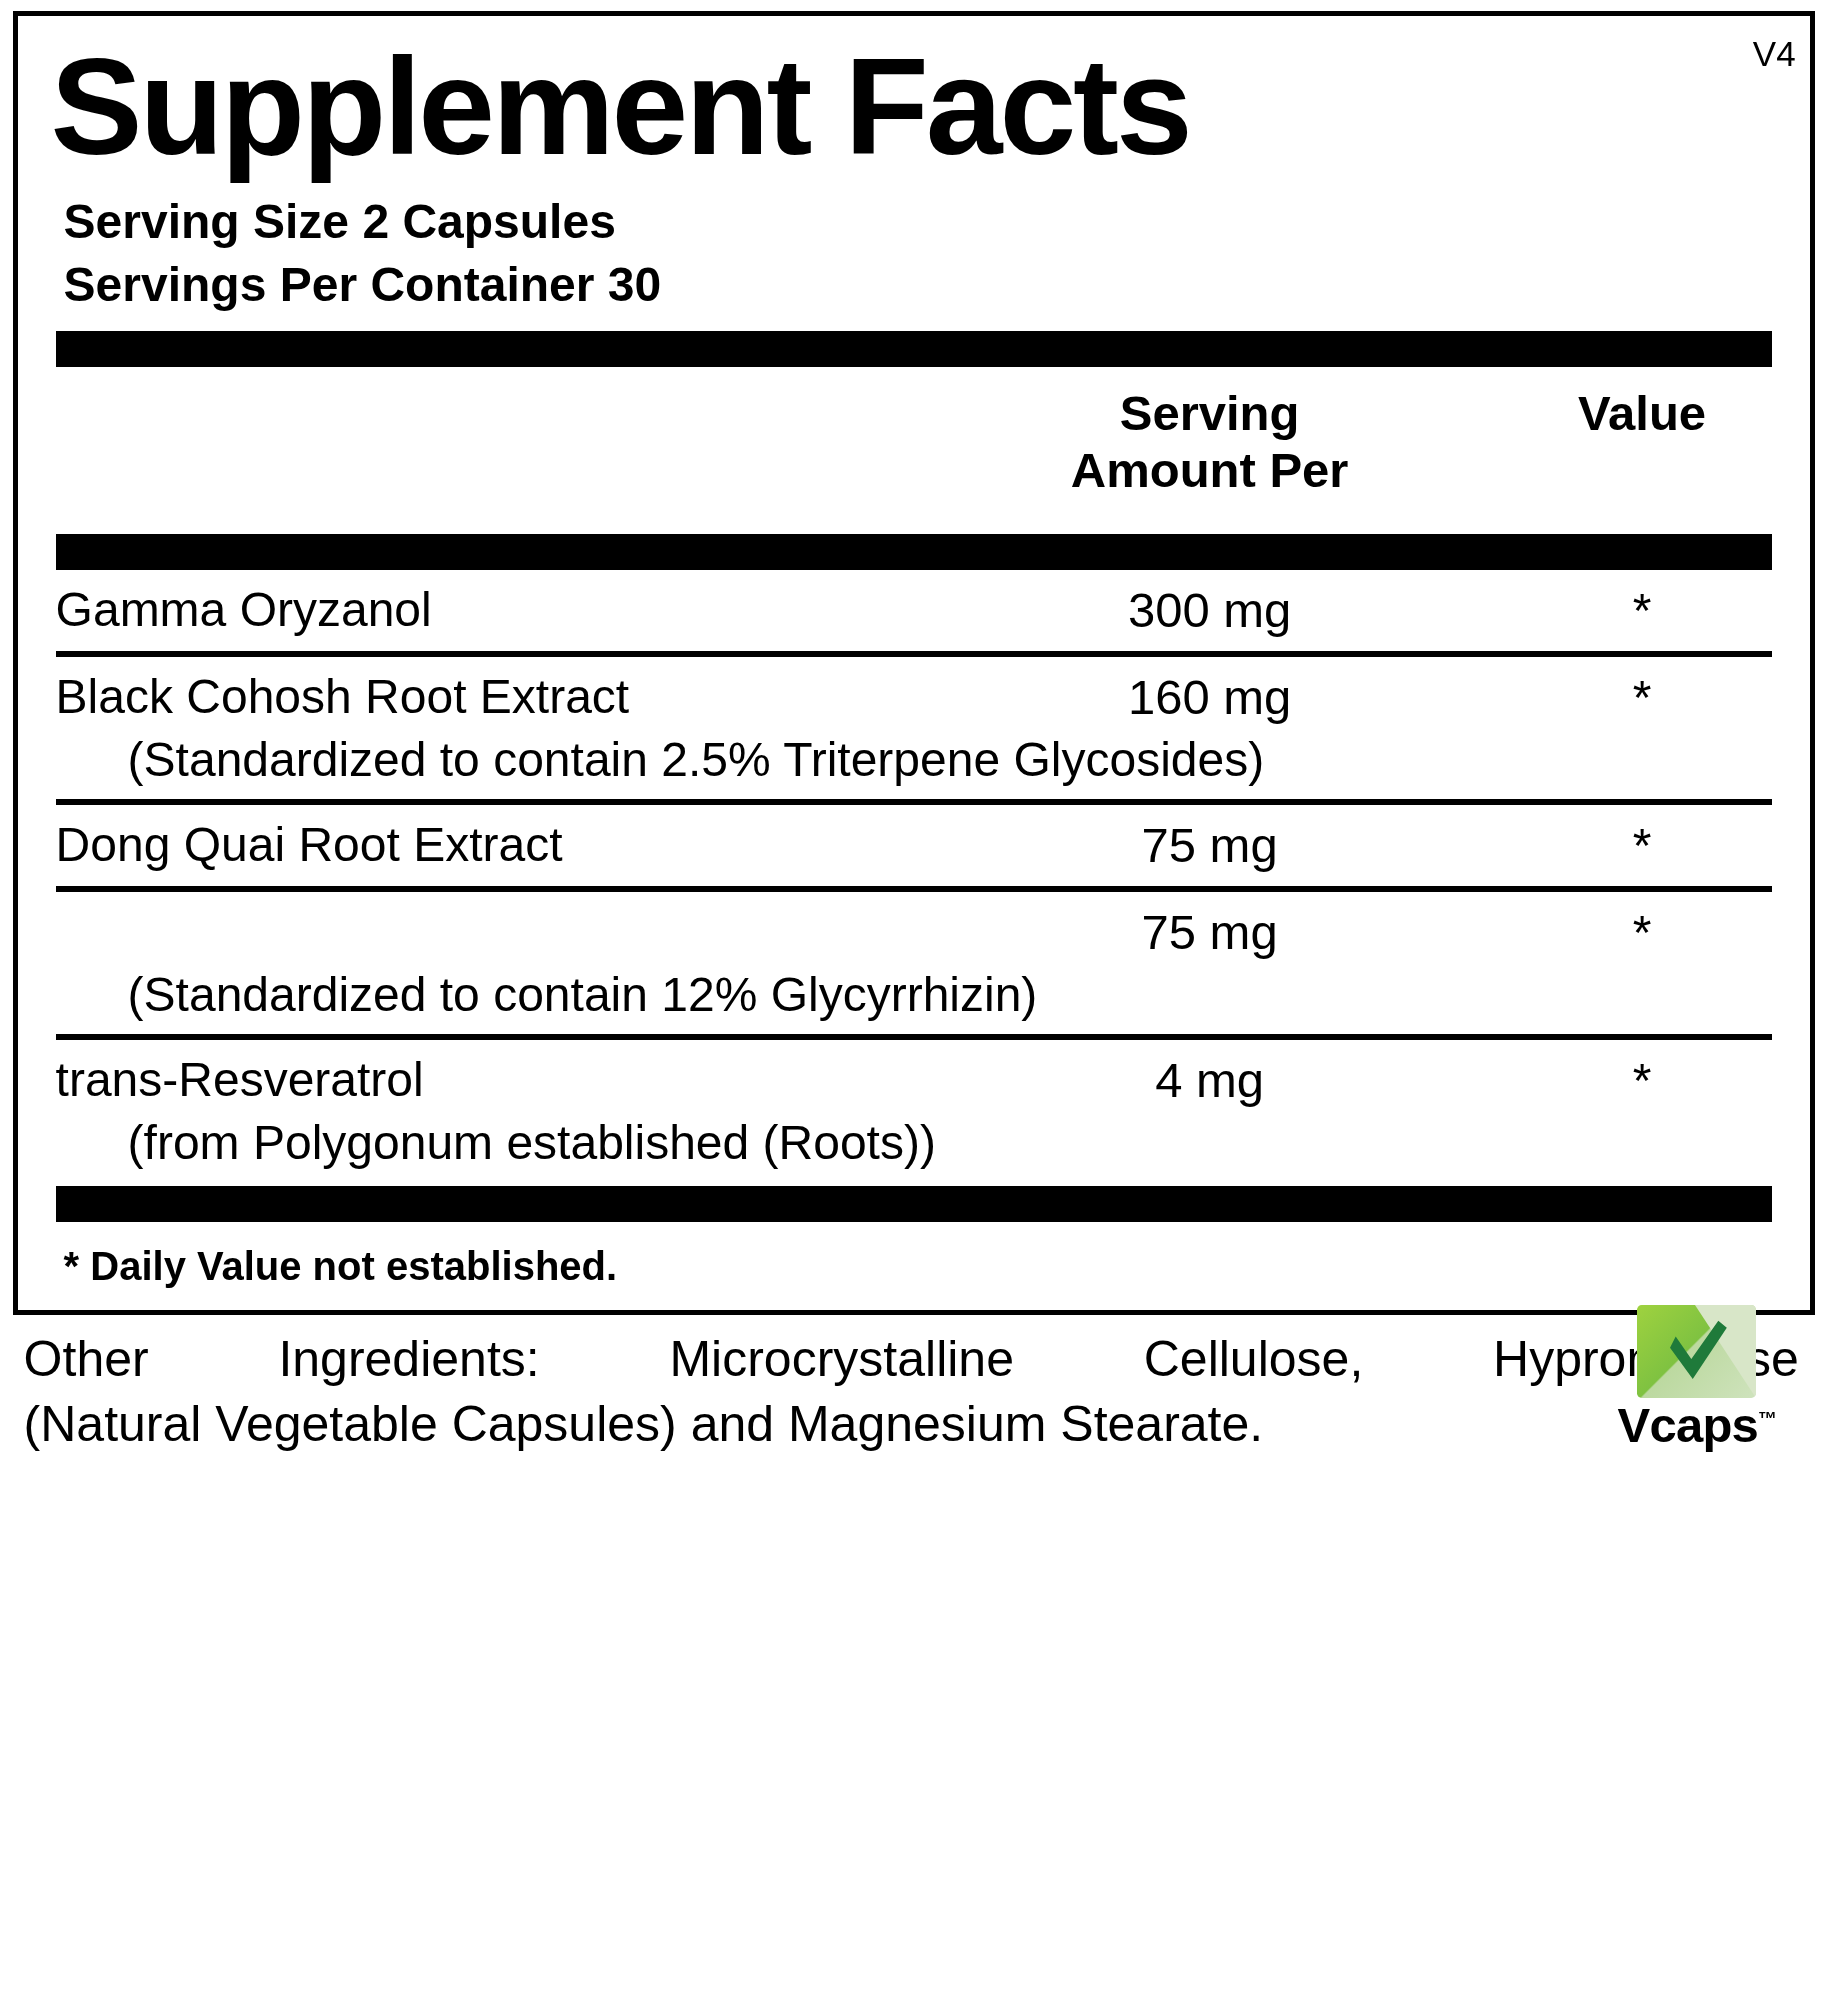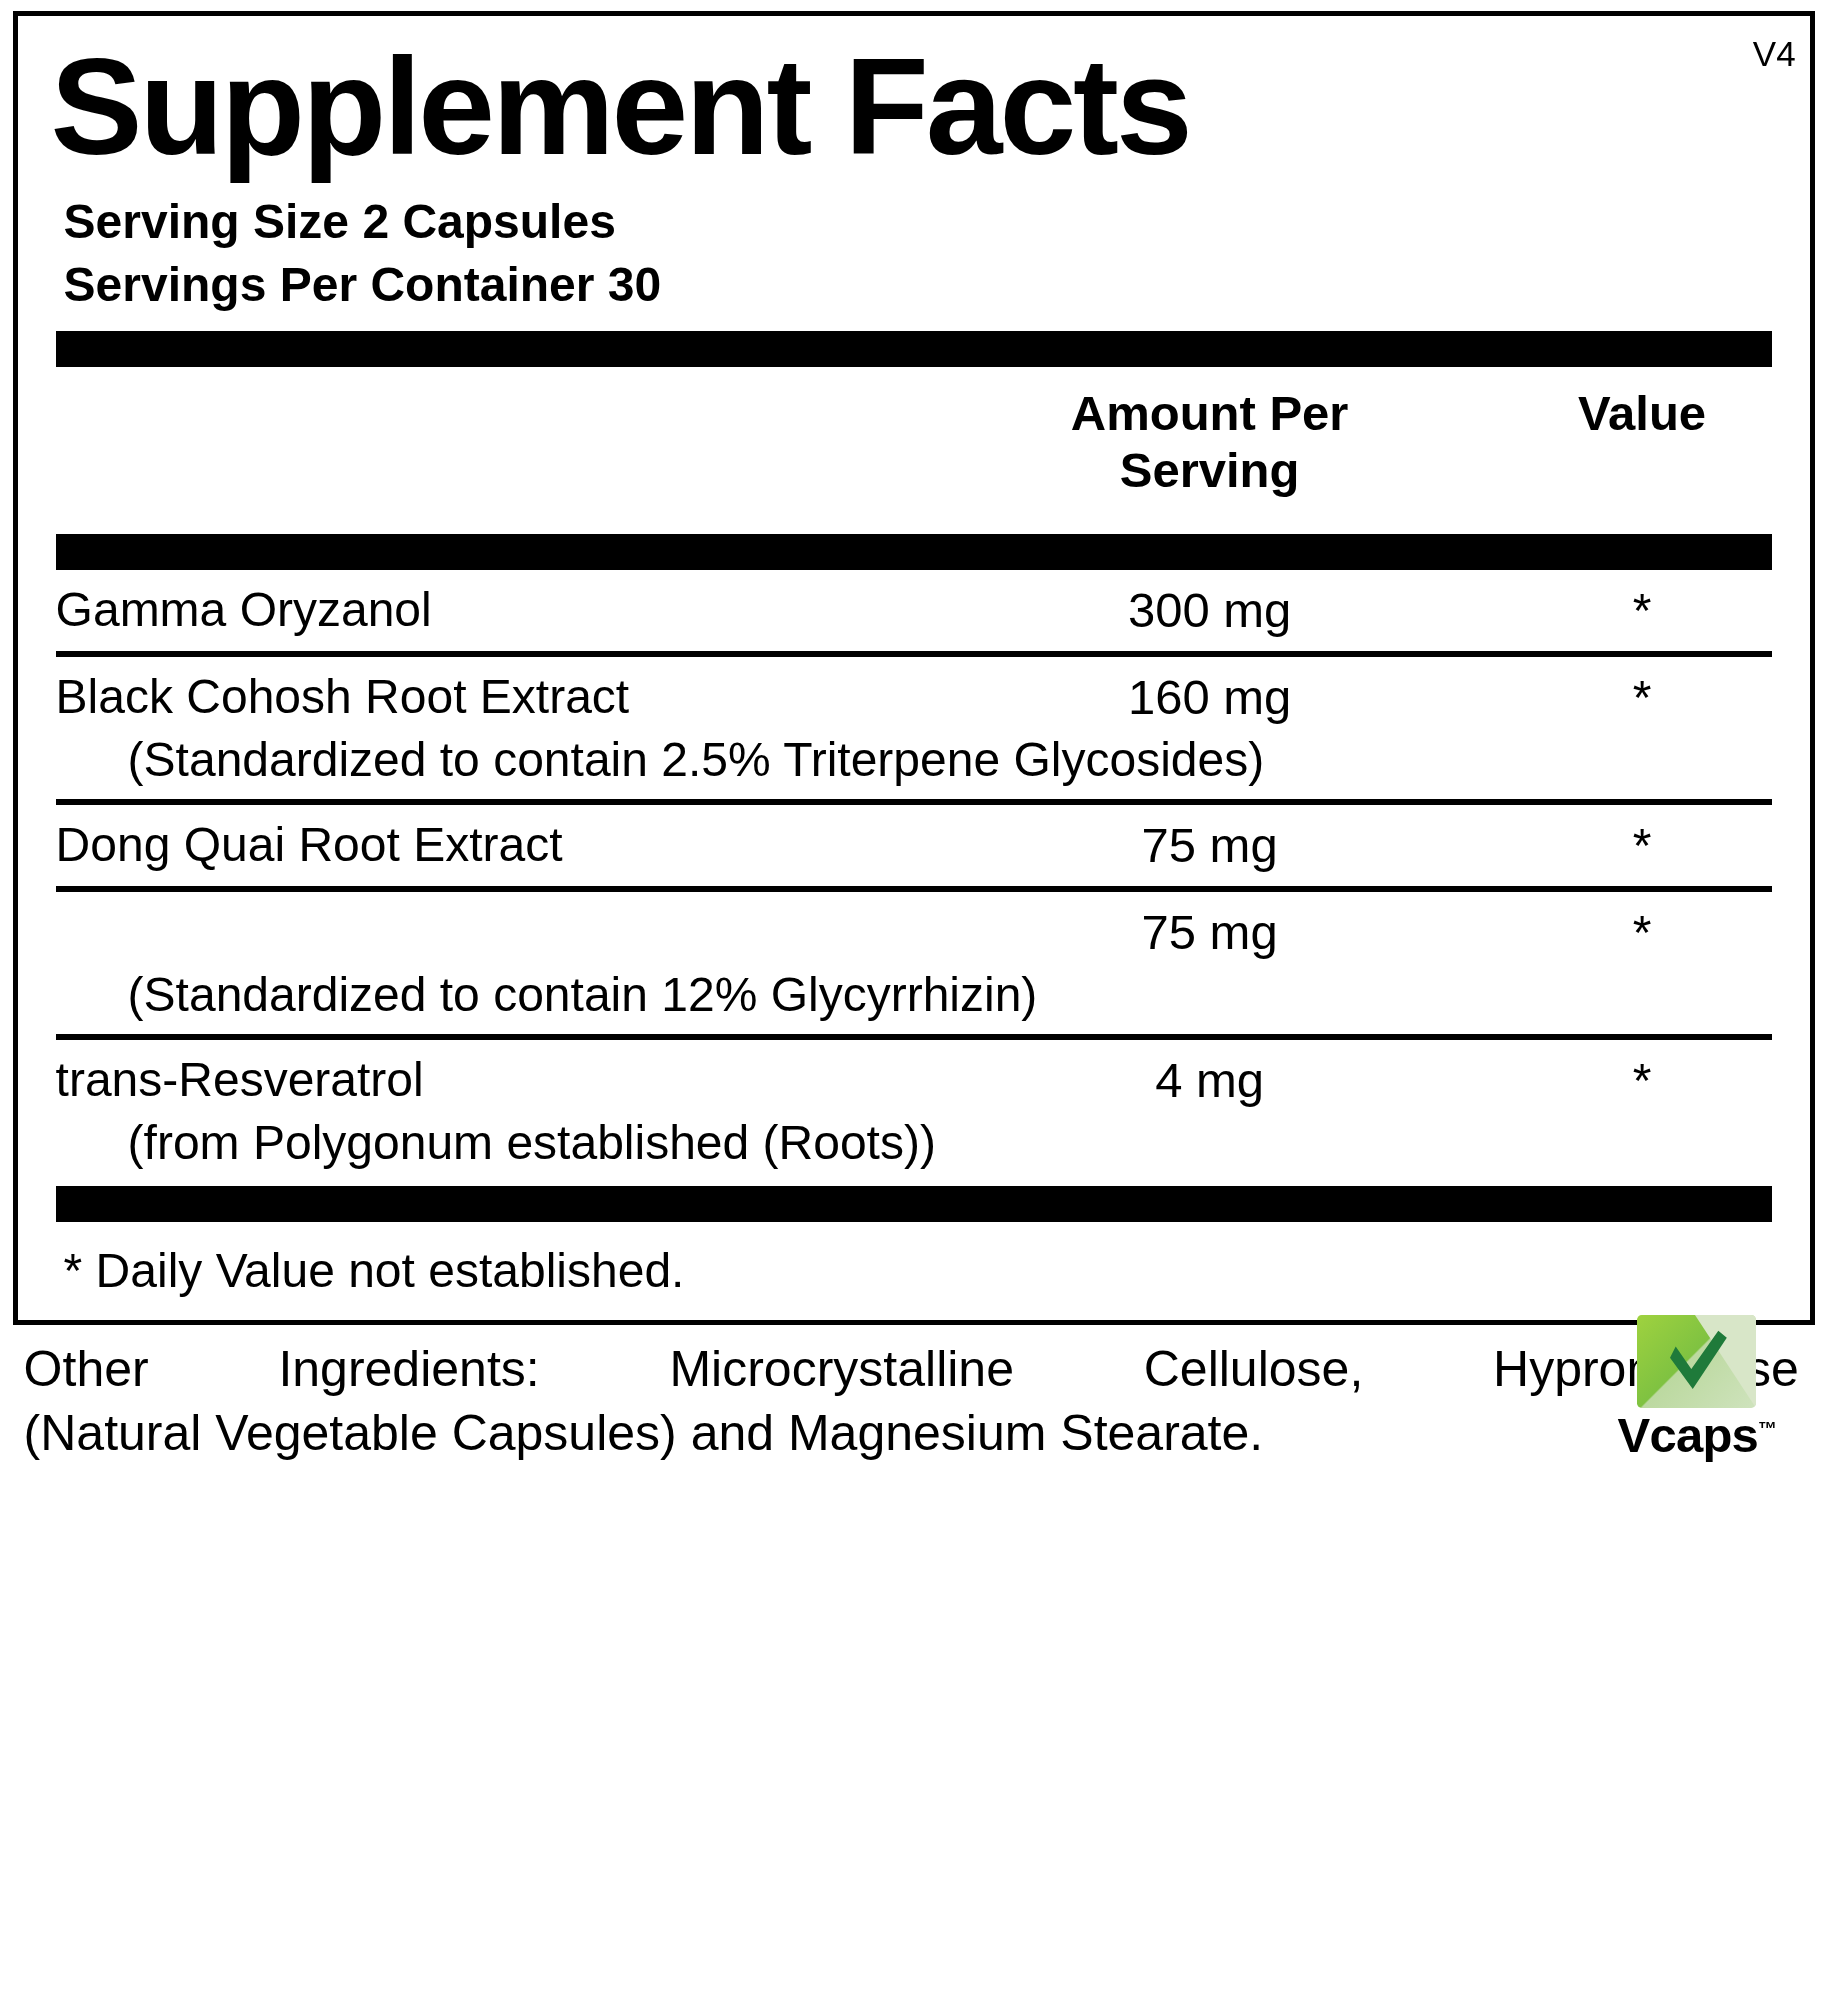--- a/index.html
+++ b/index.html
@@ -138,23 +138,24 @@
   .row-sub {
     font-size: 48px;
     line-height: 1.18;
     padding-left: 72px;
     margin-top: 4.7px;
     white-space: nowrap;
   }
   .ital { }
 
   .footnote {
-    font-size: 48px;
+    font-size: 40px;
     line-height: 1.2;
     padding: 20.4px 0 20.4px 46px;
+    font-weight: bold;
   }
 
   
   .other {
     position: relative;
     padding: 14px 11px 0 11px;
     font-size: 50px;
     line-height: 1.22;
   }
   .other p {
@@ -229,22 +230,22 @@
     <div class="serving-lines">
       <div>Serving Size 2 Capsules</div>
       <div>Servings Per Container 30</div>
     </div>
 
     <div class="rule-thick"></div>
 
     <div class="col-header">
       <div class="spacer"></div>
       <div class="hcol amount">
+        <div>Serving</div>
         <div>Amount Per</div>
-        <div>Serving</div>
       </div>
       <div class="hcol daily">
         <div>Value</div>
       </div>
     </div>
 
     <div class="rule-thick second"></div>
 
     <div class="rows">
 

